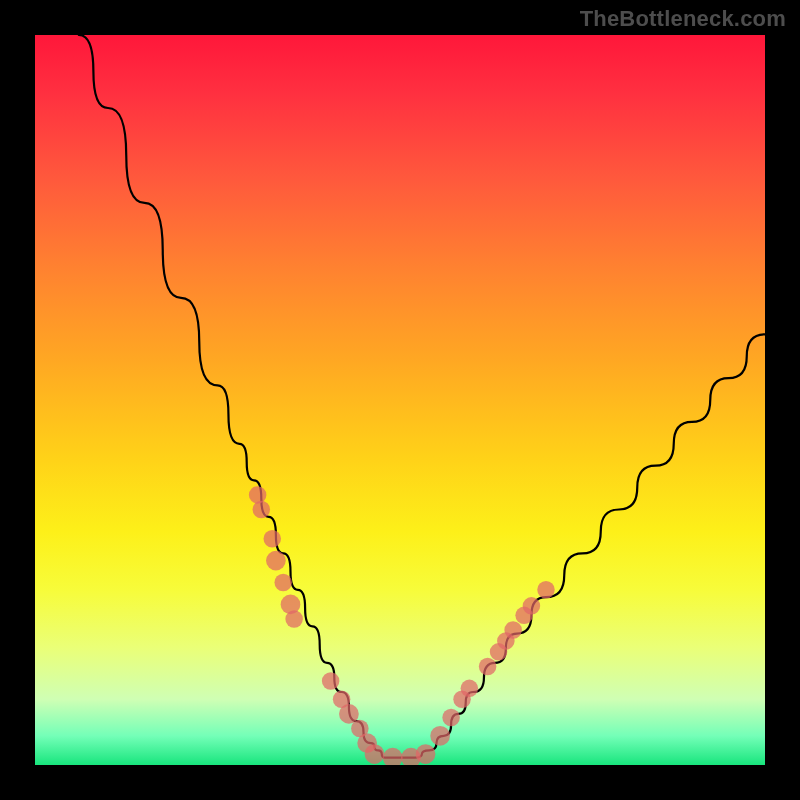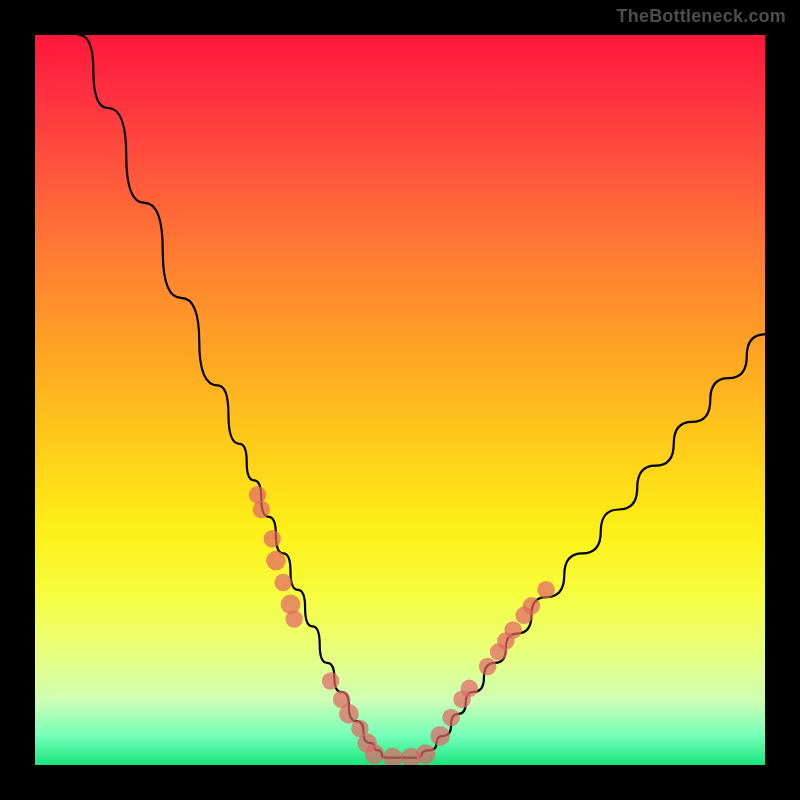--- a/index.html
+++ b/index.html
@@ -29,21 +29,21 @@
       #cfffb4 91%,
       #74ffb8 96%,
       #18e57d 100%
     );
   }
   .watermark {
     position: absolute;
     top: 6px;
     right: 14px;
     font-family: Arial, Helvetica, sans-serif;
-    font-size: 18px;
+    font-size: 22px;
     font-weight: 600;
     color: #4d4d4d;
     letter-spacing: 0.2px;
     text-align: right;
   }
   svg.curve {
     position: absolute;
     left: 0; top: 0;
     width: 730px;
     height: 730px;

